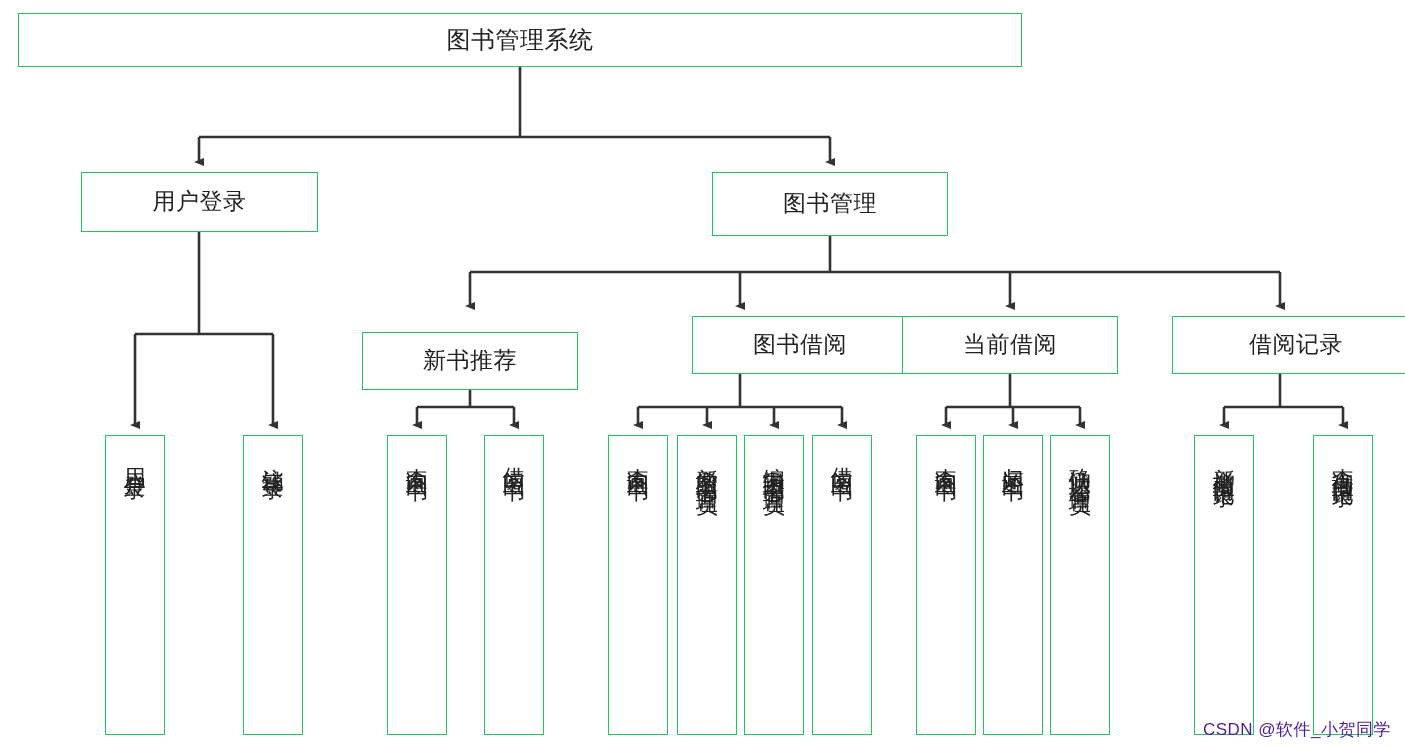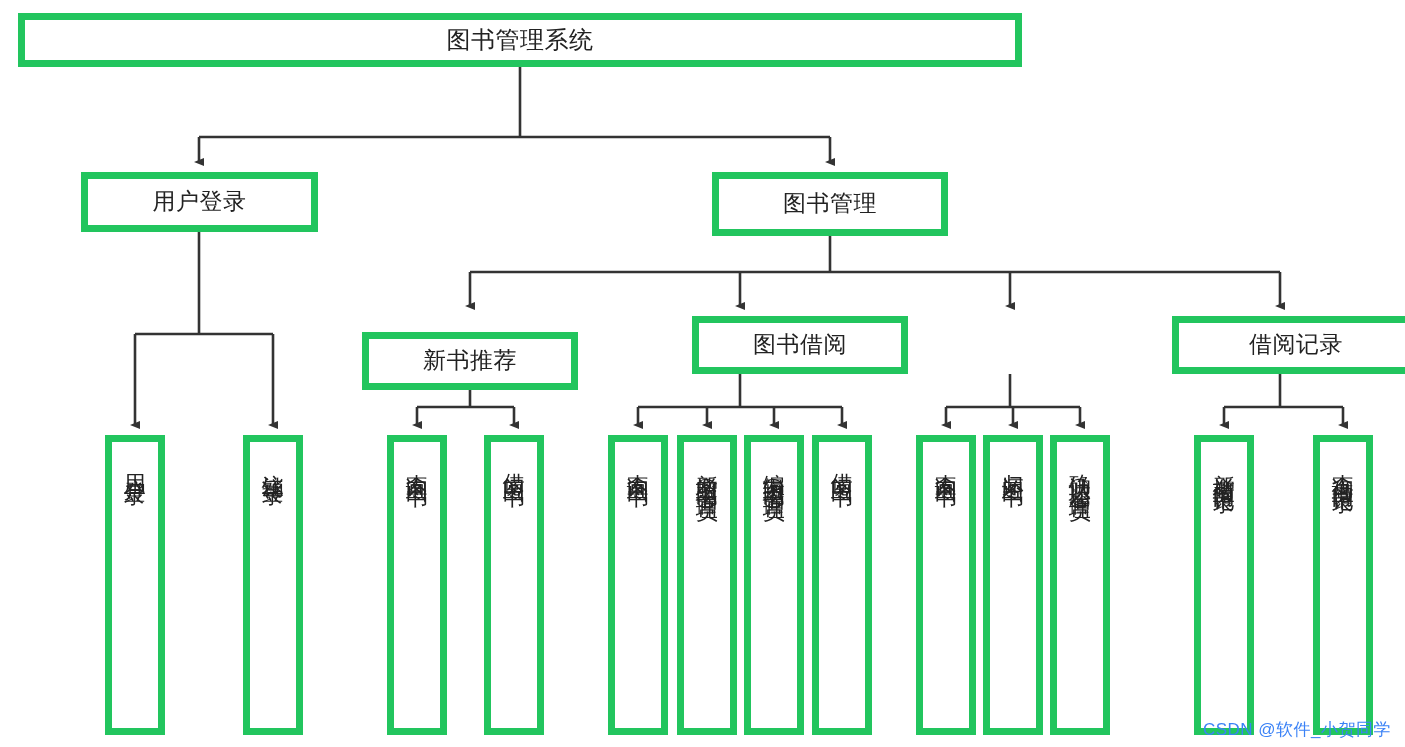--- a/index.html
+++ b/index.html
@@ -22,21 +22,21 @@
     left: 0;
     top: 0;
     width: 1405px;
     height: 747px;
     pointer-events: none;
   }
   .node {
     position: absolute;
     box-sizing: border-box;
     background: #ffffff;
-    border: 7px solid #22c55e;
+    border: 1px solid #22c55e;
     display: flex;
     align-items: center;
     justify-content: center;
     color: #222222;
     z-index: 2;
   }
   .node-label {
     display: block;
     text-align: center;
     line-height: 1.18;
@@ -59,21 +59,21 @@
     white-space: nowrap;
   }
   .node.root .node-label {
     font-size: 24px;
   }
   #watermark {
     position: absolute;
     right: 14px;
     bottom: 6px;
     font-size: 17px;
-    color: #3b82f6;
+    color: #4c1d95;
     white-space: nowrap;
     z-index: 5;
     letter-spacing: 0.5px;
   }
 </style>
 </head>
 <body>
 
 <div id="canvas">
 
@@ -140,20 +140,23 @@
   <div class="node horizontal" style="left:712px; top:172px; width:236px; height:64px;">
     <span class="node-label">图书管理</span>
   </div>
 
   <div class="node horizontal" style="left:362px; top:332px; width:216px; height:58px;">
     <span class="node-label">新书推荐</span>
   </div>
   <div class="node horizontal" style="left:660px; top:316px; width:216px; height:58px;margin-left:32px;">
     <span class="node-label">图书借阅</span>
   </div>
+  <div class="node horizontal" style="left:902px; top:316px; width:216px; height:58px;">
+    <span class="node-label">当前借阅</span>
+  </div>
   <div class="node horizontal" style="left:1172px; top:316px; width:248px; height:58px;">
     <span class="node-label">借阅记录</span>
   </div>
 
   <div class="node vertical" style="left:105px; top:435px; width:60px; height:300px;">
     <span class="node-label">用户登录</span>
   </div>
   <div class="node vertical" style="left:243px; top:435px; width:60px; height:300px;">
     <span class="node-label">注销登录</span>
   </div>

